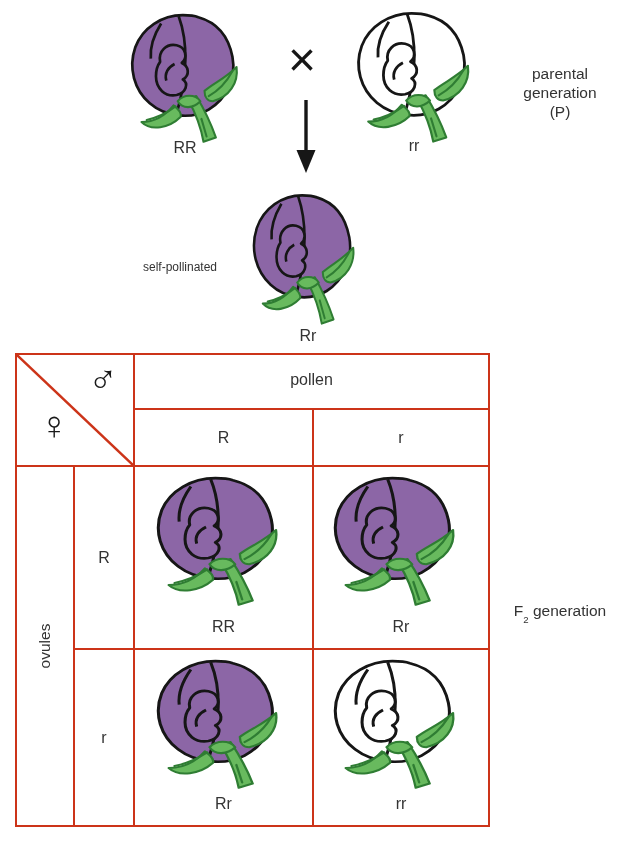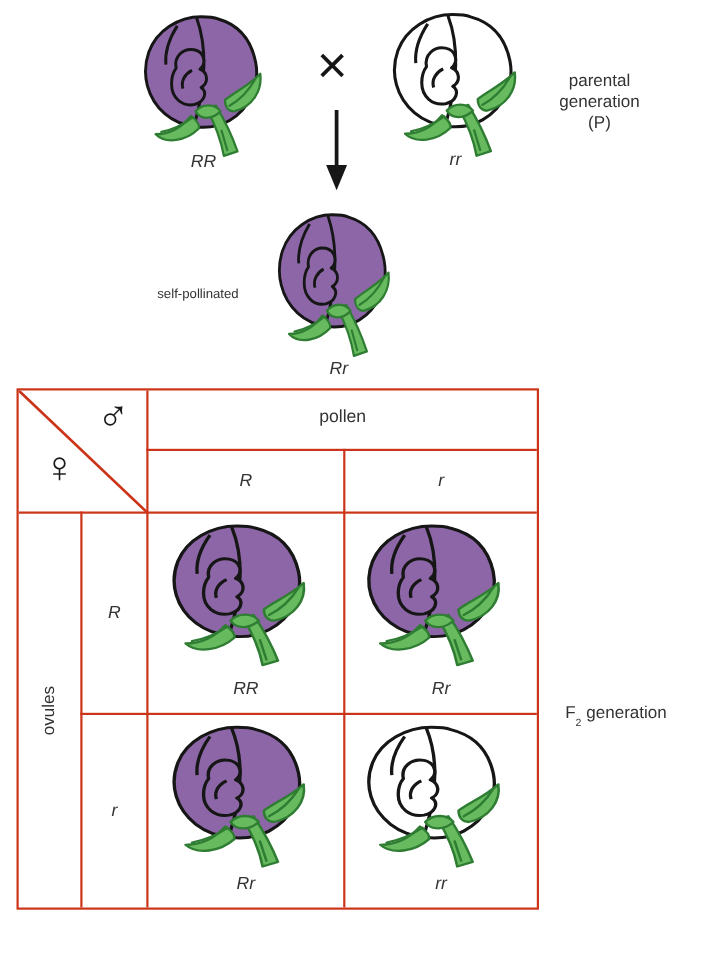--- a/index.html
+++ b/index.html
@@ -5,21 +5,21 @@
   :root{
     --purple:#8c66a6; --white:#ffffff; --green:#68ba5e; --green-dark:#2f7d33;
     --outline:#161616; --grid:#cc3419; --text:#333333;
   }
   *{margin:0;padding:0;box-sizing:border-box;}
   html,body{background:#ffffff;}
   body{font-family:"Liberation Sans","DejaVu Sans",sans-serif;color:var(--text);}
   #stage{position:relative;width:640px;height:867px;background:#ffffff;overflow:hidden;}
   .abs{position:absolute;}
   .flower svg{display:block;width:100%;height:100%;}
-  .genotype{font-style:italic;font-size:16px;color:var(--text);text-align:center;}
+  .genotype{font-size:16px;color:var(--text);text-align:center;}
   .caption{font-size:12px;color:var(--text);text-align:center;}
   .gen-label{font-size:15.5px;color:var(--text);text-align:center;line-height:19px;}
   .gen-label sub{font-size:0.62em;position:relative;top:0.28em;}
   .cross{font-size:48px;line-height:52px;color:var(--outline);text-align:center;font-weight:400;}
   
   #punnett{left:15px;top:353px;width:475px;height:474px;border:2px solid var(--grid);}
   .gline{position:absolute;background:var(--grid);}
   .pcell{position:absolute;display:flex;align-items:center;justify-content:center;}
   .pcell .hdr{font-size:16px;color:var(--text);}
   .gender{font-size:40px;line-height:1;color:#1a1a1a;}
@@ -74,21 +74,21 @@
           <path d="M103,59 C97,70 89,78 80,83" fill="none"></path>
           <path d="M78,122 L73,105" fill="none"></path>
         </g>
       </svg>
     </div>
 
   <div class="abs genotype" style="left:145px;top:139px;width:80px;">RR</div>
 
   <div class="abs genotype" style="left:374px;top:137px;width:80px;">rr</div>
 
-  <div class="abs gen-label" style="left:488px;top:64px;width:114px;">
+  <div class="abs gen-label" style="left:503px;top:64px;width:114px;">
     <div>parental</div>
     <div>generation</div>
     <div>(P)</div>
   </div>
 
   <svg class="abs" style="left:295px;top:100px;" width="22" height="74" viewBox="0 0 22 74">
     <line x1="11" y1="0" x2="11" y2="54" style="stroke:var(--outline)" stroke-width="3.4"></line>
     <path d="M11,73 L1.5,50 L20.5,50 Z" style="fill:var(--outline)"></path>
   </svg>
 
@@ -111,21 +111,21 @@
           <path d="M20,106 C30,104 40,99 48,93" fill="none"></path>
           <path d="M103,59 C97,70 89,78 80,83" fill="none"></path>
           <path d="M78,122 L73,105" fill="none"></path>
         </g>
       </svg>
     </div>
 
   <div class="abs genotype" style="left:268px;top:327px;width:80px;">Rr</div>
 
 
-  <div class="abs gen-label" style="left:503px;top:639px;width:114px;">
+  <div class="abs gen-label" style="left:503px;top:601px;width:114px;">
     <span>F</span><sub>2</sub><span> generation</span>
   </div>
 
   <div class="abs" id="punnett">
 
     <div class="gline" style="left:56px;top:110px;width:2px;height:360px;"></div>
     <div class="gline" style="left:116px;top:0;width:2px;height:470px;"></div>
     <div class="gline" style="left:295px;top:53px;width:2px;height:417px;"></div>
     <div class="gline" style="left:116px;top:53px;width:355px;height:2px;"></div>
     <div class="gline" style="left:0;top:110px;width:471px;height:2px;"></div>

